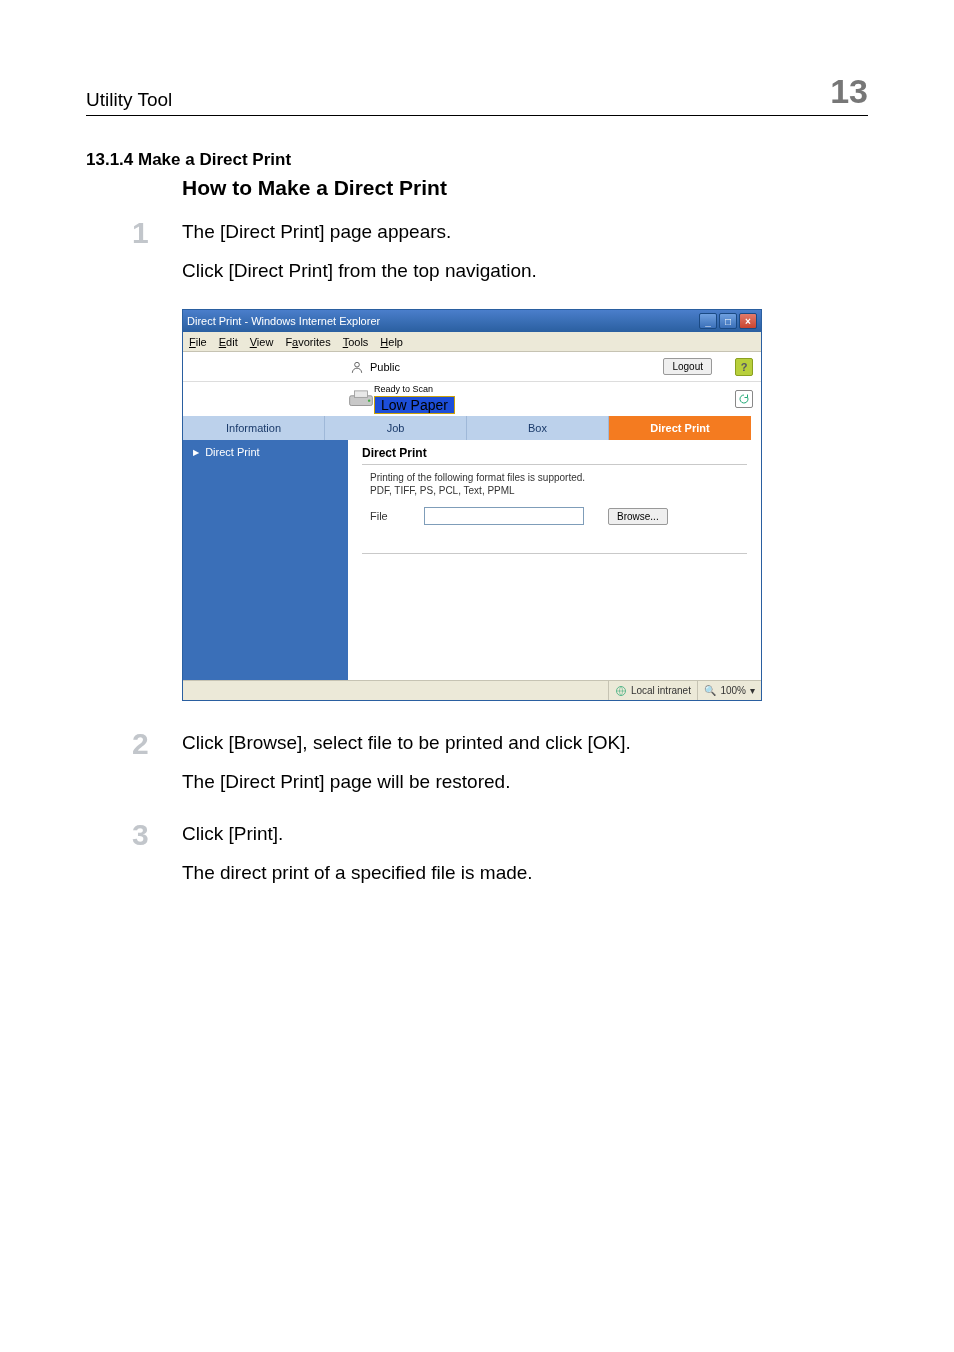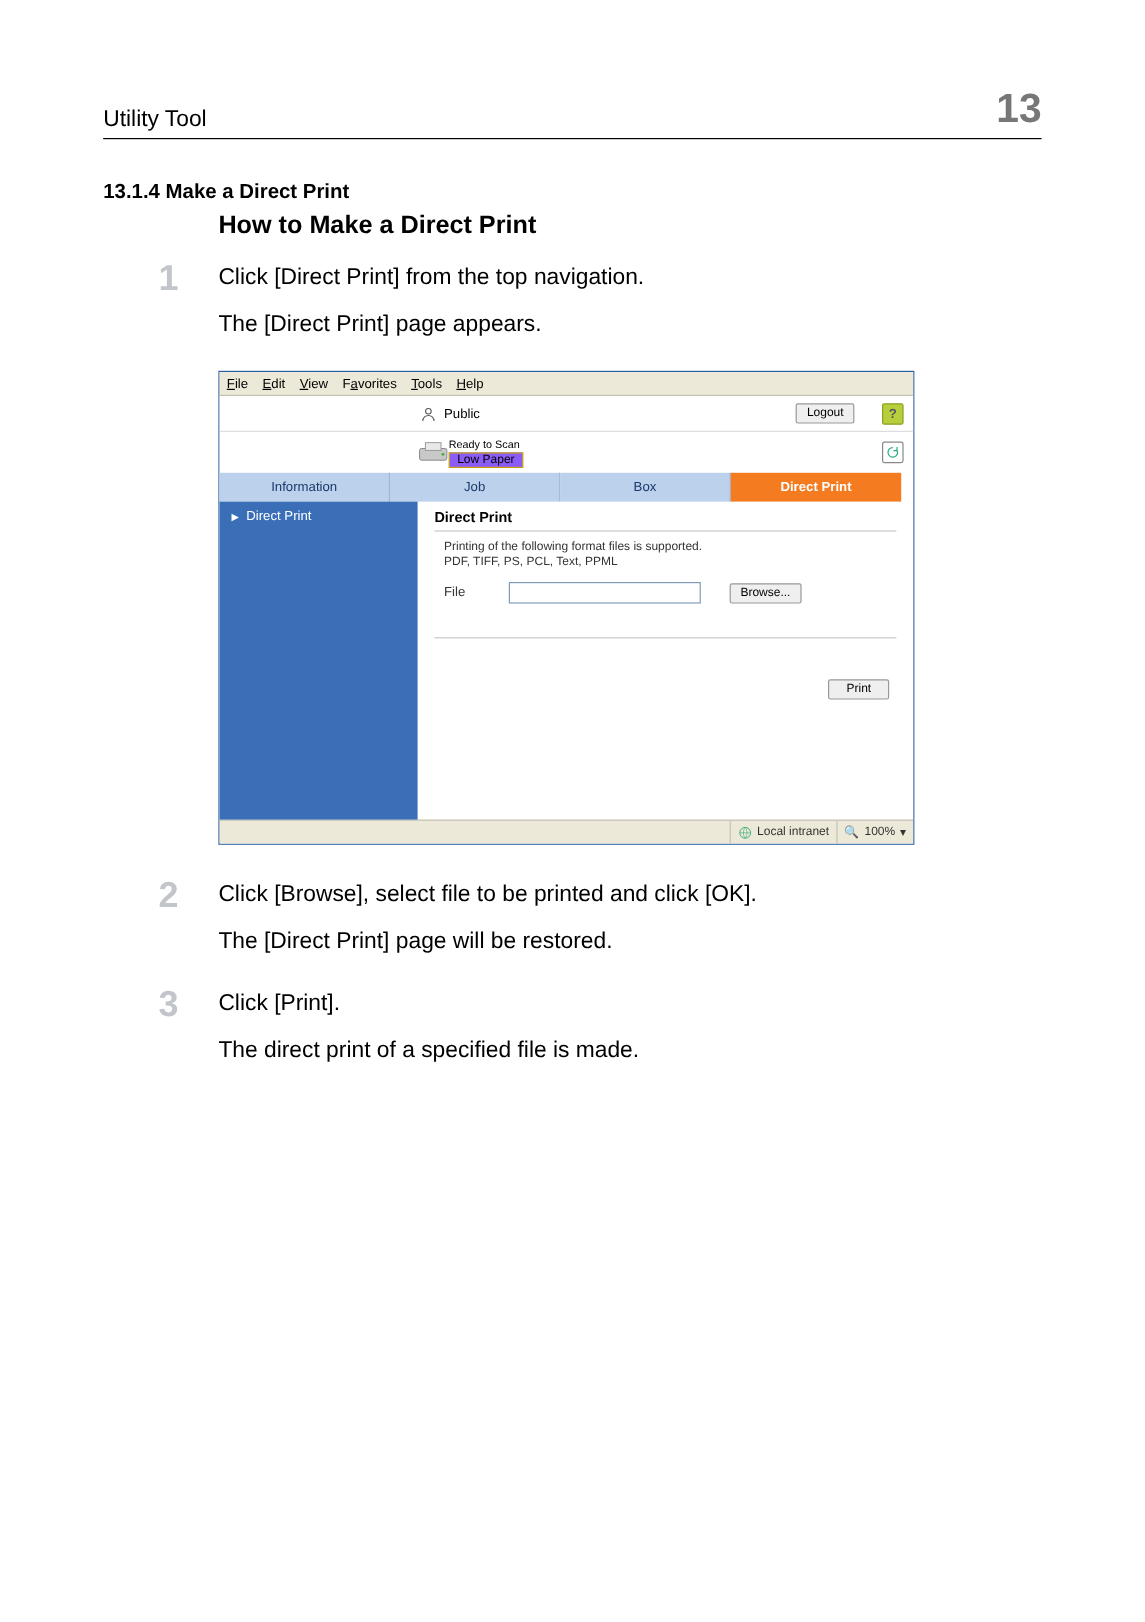--- a/index.html
+++ b/index.html
@@ -35,21 +35,21 @@
   .user-icon { width: 14px; height: 14px; }
   .topbar .logout-wrap { display: flex; align-items: center; gap: 23px; padding-right: 8px; }
   .btn3d { background: #efefef; border: 1px solid #999; border-radius: 2px; font-size: 10px; padding: 2px 8px; color: #000; }
   .help-btn { width: 18px; height: 18px; background: #b8cf3b; border: 1px solid #8aa020; border-radius: 2px; display: flex; align-items: center; justify-content: center; font-weight: bold; color: #556; font-size: 11px; }
 
   .statusbar { display: flex; align-items: center; height: 34px; }
   .statusbar .lpad { width: 165px; }
   .status-body { flex: 1; display: flex; align-items: center; gap: 0; font-size: 9px; }
   .printer-icon { width: 26px; height: 20px; }
   .statcol { display: flex; flex-direction: column; gap: 2px; }
-  .tag-yellow { background: #8b5cf6; border: 1px solid #caa20a; padding: 0 6px; font-size: 10px; }
+  .tag-yellow { background: #1d4ed8; border: 1px solid #caa20a; padding: 0 6px; font-size: 14px; }
   .refresh { width: 18px; height: 18px; border: 1px solid #888; border-radius: 2px; display: flex; align-items: center; justify-content: center; margin-right: 8px; }
   .refresh svg { width: 12px; height: 12px; }
 
   .tabs { display: flex; height: 24px; }
   .tab { width: 142px; display: flex; align-items: center; justify-content: center; font-size: 11px; cursor: pointer; }
   .tab-inactive { background: #bcd1eb; color: #1a3a6a; border-right: 1px solid #9fb8d8; }
   .tab-active { background: #f47b20; color: #fff; font-weight: bold; }
 
   .content-row { display: flex; }
   .side { width: 165px; background: #3a6fb8; color: #fff; font-size: 11px; min-height: 240px; }
@@ -77,27 +77,35 @@
     <div class="header-left">Utility Tool</div>
     <div class="header-right">13</div>
   </div>
 
   <div class="h2">13.1.4  Make a Direct Print</div>
   <div class="h3">How to Make a Direct Print</div>
 
   <div class="step-row">
     <div class="step-num">1</div>
     <div class="step-body">
+      <p>The [Direct Print] page appears.</p>
       <p>Click [Direct Print] from the top navigation.</p>
-      <p>The [Direct Print] page appears.</p>
     </div>
   </div>
 
   <div class="screenshot-wrap">
     <div class="ie-window">
+      <div class="ie-title">
+        <span>Direct Print - Windows Internet Explorer</span>
+        <span class="winbtns">
+          <span class="winbtn wb-min">_</span>
+          <span class="winbtn wb-max">□</span>
+          <span class="winbtn wb-close">×</span>
+        </span>
+      </div>
       <div class="ie-menu">
         <span><u>F</u>ile</span>
         <span><u>E</u>dit</span>
         <span><u>V</u>iew</span>
         <span>F<u>a</u>vorites</span>
         <span><u>T</u>ools</span>
         <span><u>H</u>elp</span>
       </div>
       <div class="ie-content">
         <div class="topbar">
@@ -148,23 +156,20 @@
             <div class="main-title">Direct Print</div>
             <hr class="hr">
             <div class="desc">Printing of the following format files is supported.</div>
             <div class="desc">PDF, TIFF, PS, PCL, Text, PPML</div>
             <div class="file-row">
               <span class="file-lbl">File</span>
               <span class="file-input"></span>
               <button class="btn3d">Browse...</button>
             </div>
             <hr class="hr" style="margin-top:28px;">
-            <div class="print-row">
-              <button class="btn3d" style="padding:2px 14px;">Print</button>
-            </div>
             <div style="height:90px;"></div>
           </div>
         </div>
       </div>
       <div class="ie-status">
         <div class="zone">
           <svg class="globe" viewBox="0 0 24 24">
               <circle cx="12" cy="12" r="9" fill="none" stroke="#3a7" stroke-width="1.5"></circle>
               <path d="M3 12h18M12 3c4 4 4 14 0 18M12 3c-4 4-4 14 0 18" stroke="#3a7" stroke-width="1" fill="none"></path>
             </svg>

